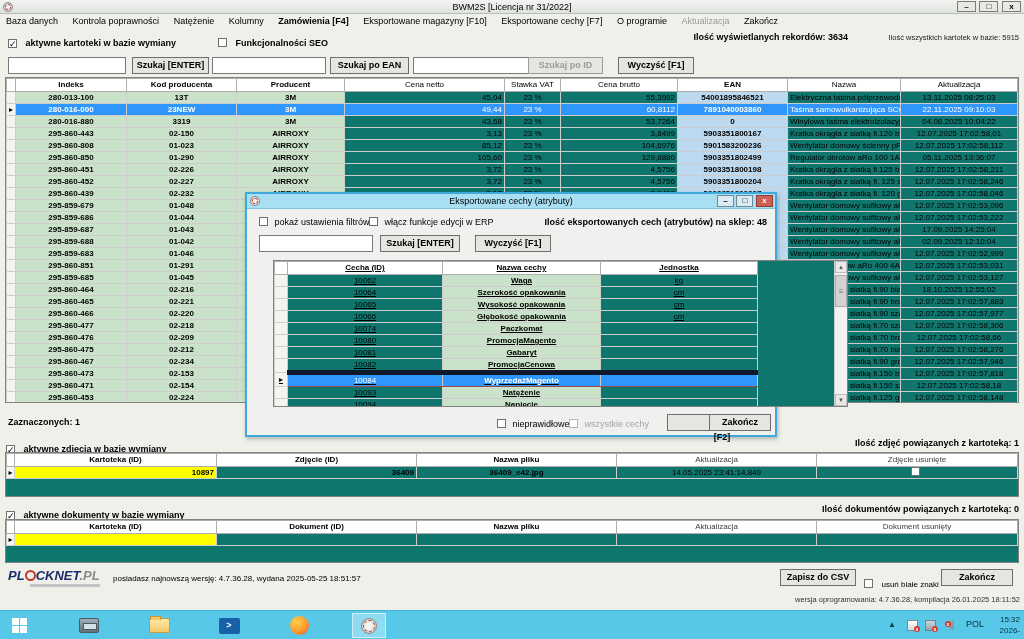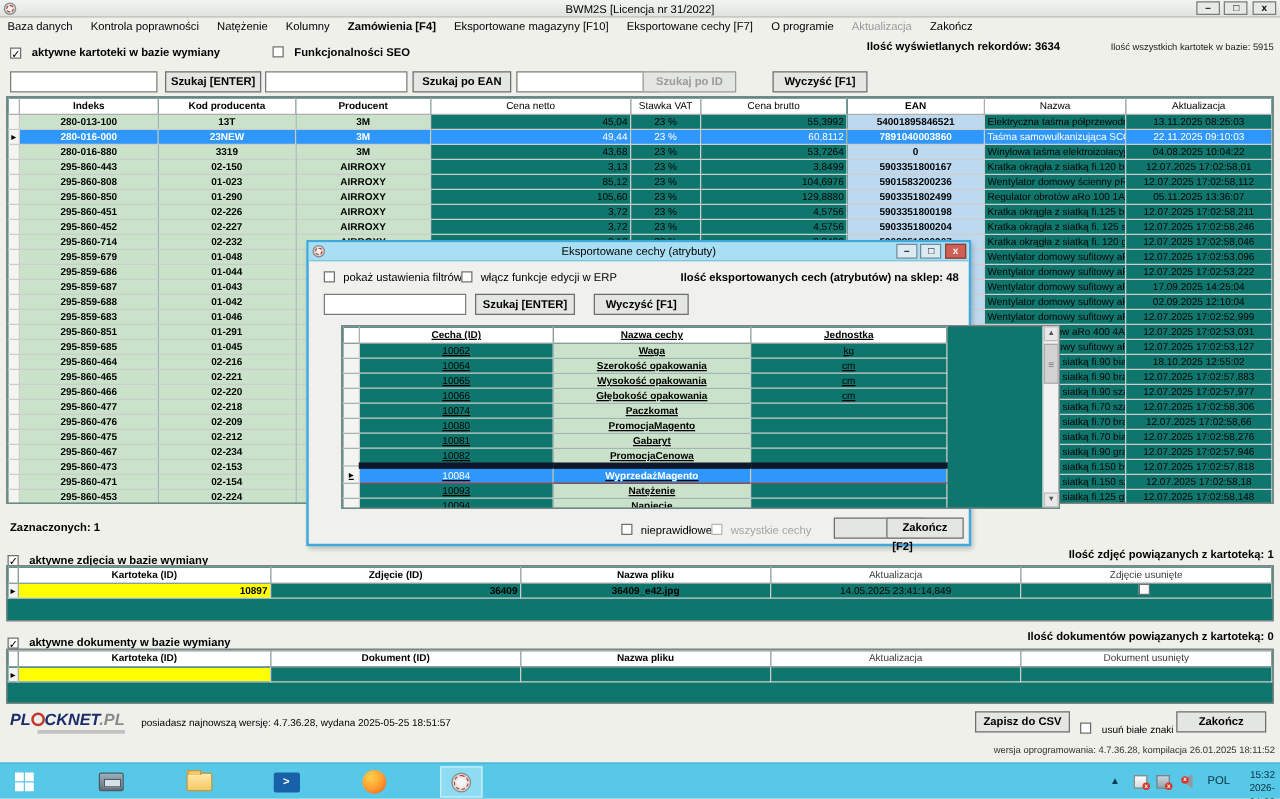--- a/index.html
+++ b/index.html
@@ -161,21 +161,21 @@
     </span>
     <span class="f-recs">Ilość wyświetlanych rekordów: 3634</span>
     <span class="f-total">Ilość wszystkich kartotek w bazie: 5915</span>
   </div>
 
   <input class="inp" style="left: 8px; top: 57px; width: 118px;">
   <button class="btn" style="left:132px;top:57px;width:77px;">Szukaj [ENTER]</button>
   <input class="inp" style="left: 212px; top: 57px; width: 114px;">
   <button class="btn" style="left:330px;top:57px;width:79px;">Szukaj po EAN</button>
   <input class="inp" style="left: 413px; top: 57px; width: 116px;">
-  <button class="btn disabled" style="left:514px;top:57px;width:75px;">Szukaj po ID</button>
+  <button class="btn disabled" style="left:528px;top:57px;width:75px;">Szukaj po ID</button>
   <button class="btn" style="left:618px;top:57px;width:76px;">Wyczyść [F1]</button>
 
   <div class="tblbox" style="left:5px;top:77px;width:1014px;height:326px;">
     <table>
       <colgroup>
           <col style="width:9px">
           <col style="width:111px">
           <col style="width:110px">
           <col style="width:108px">
         <col style="width:160px">
@@ -299,21 +299,21 @@
     <td class="num">3,72</td>
     <td class="ctr">23 %</td>
     <td class="num">4,5756</td>
     <td class="c-blue">5903351800204</td>
     <td>Kratka okrągła z siatką fi. 125 szara</td>
     <td class="ctr">12.07.2025 17:02:58,246</td>
   </tr>
 
   <tr>
     <td class="mark"></td>
-    <td class="c-green">295-860-714</td>
+    <td class="c-green">295-860-439</td>
     <td class="c-green">02-232</td>
     <td class="c-green">AIRROXY</td>
     <td class="num">3,13</td>
     <td class="ctr">23 %</td>
     <td class="num">3,8499</td>
     <td class="c-blue">5903351800907</td>
     <td>Kratka okrągła z siatką fi. 120 grafit</td>
     <td class="ctr">12.07.2025 17:02:58,046</td>
   </tr>
 

